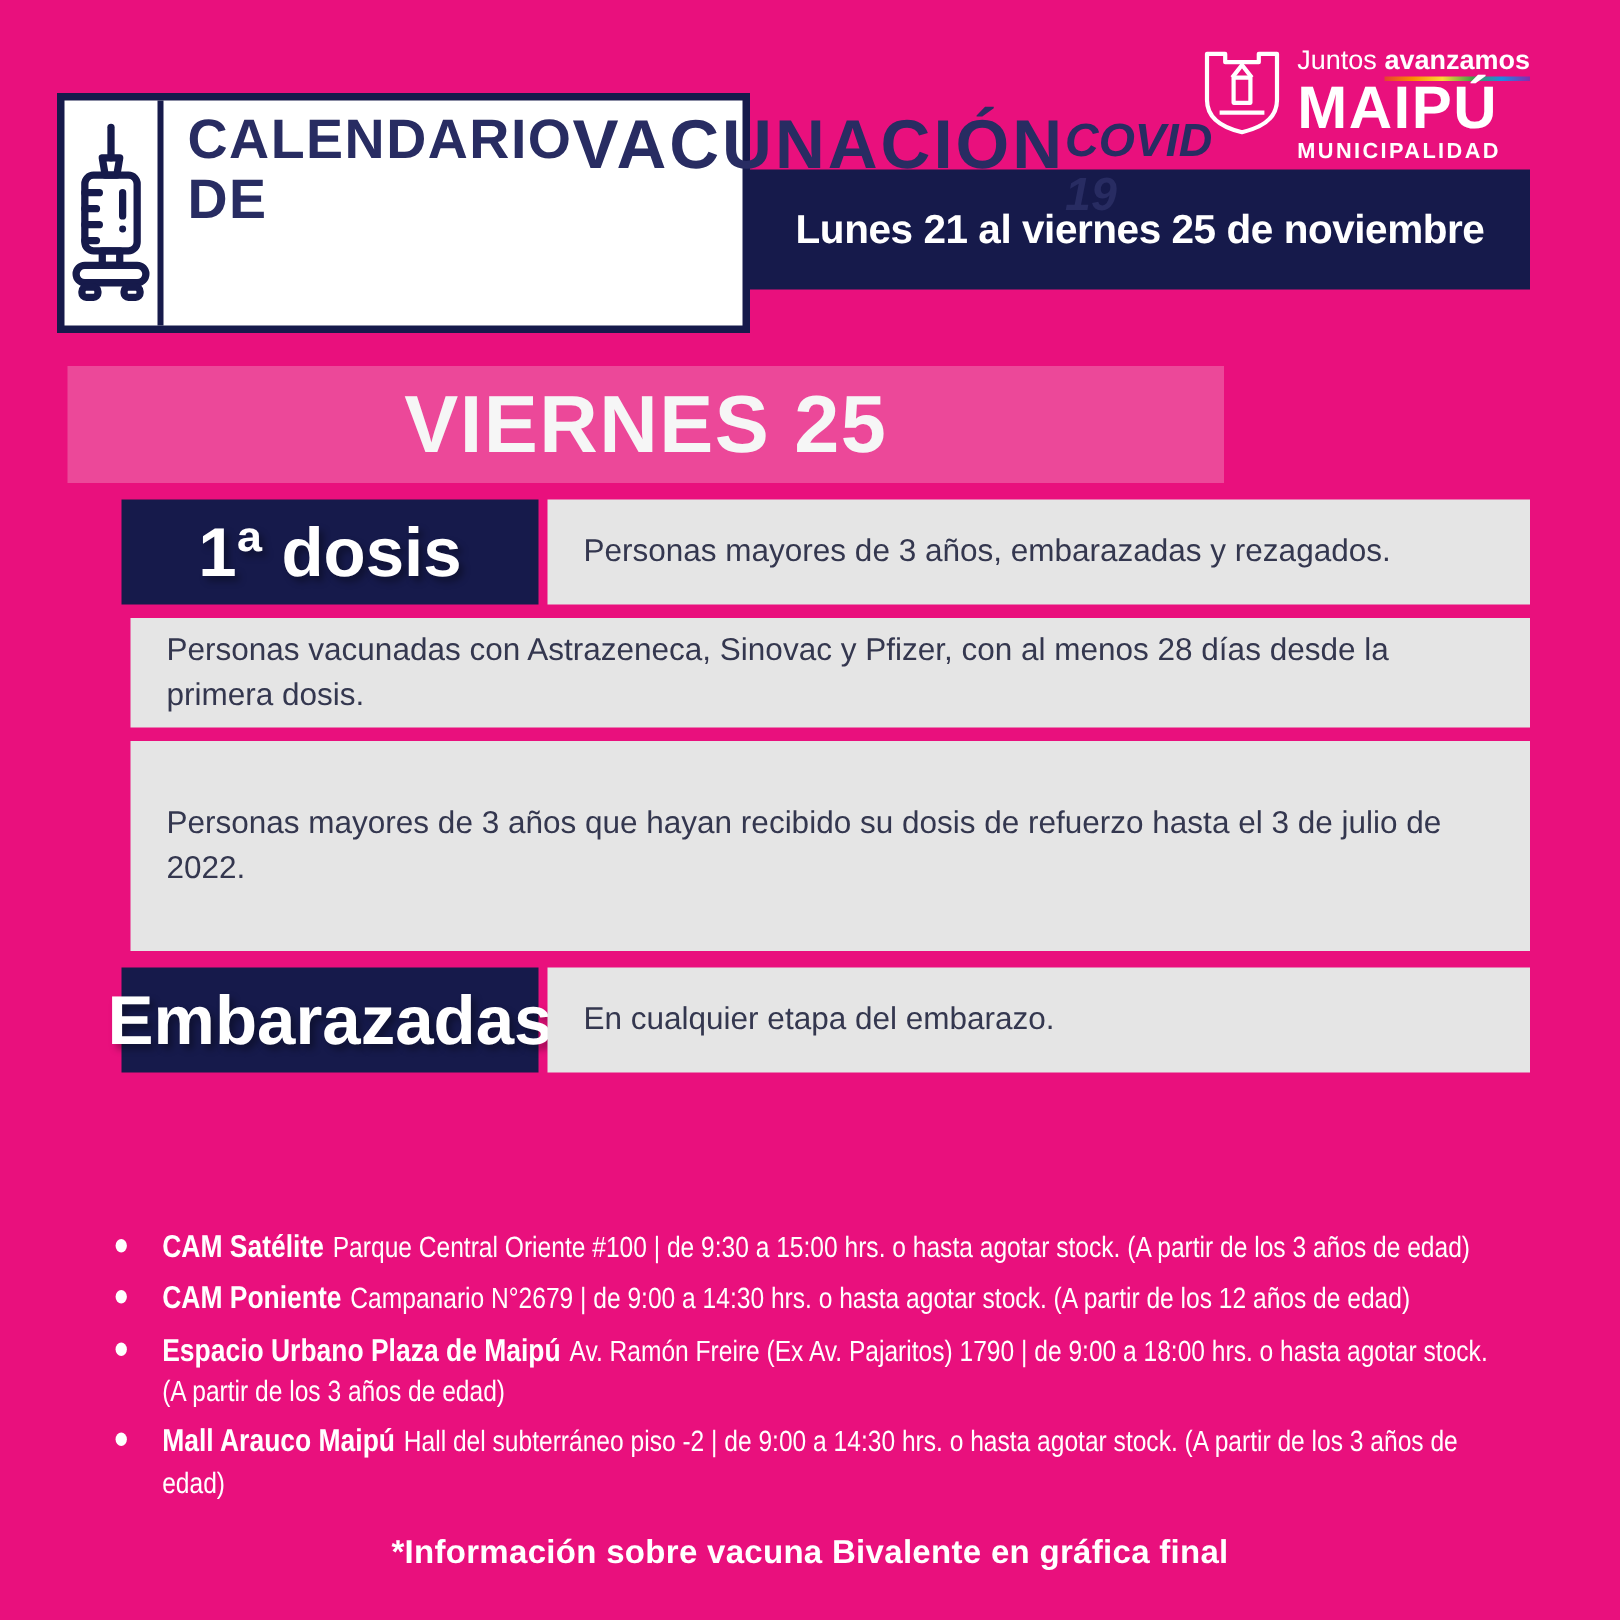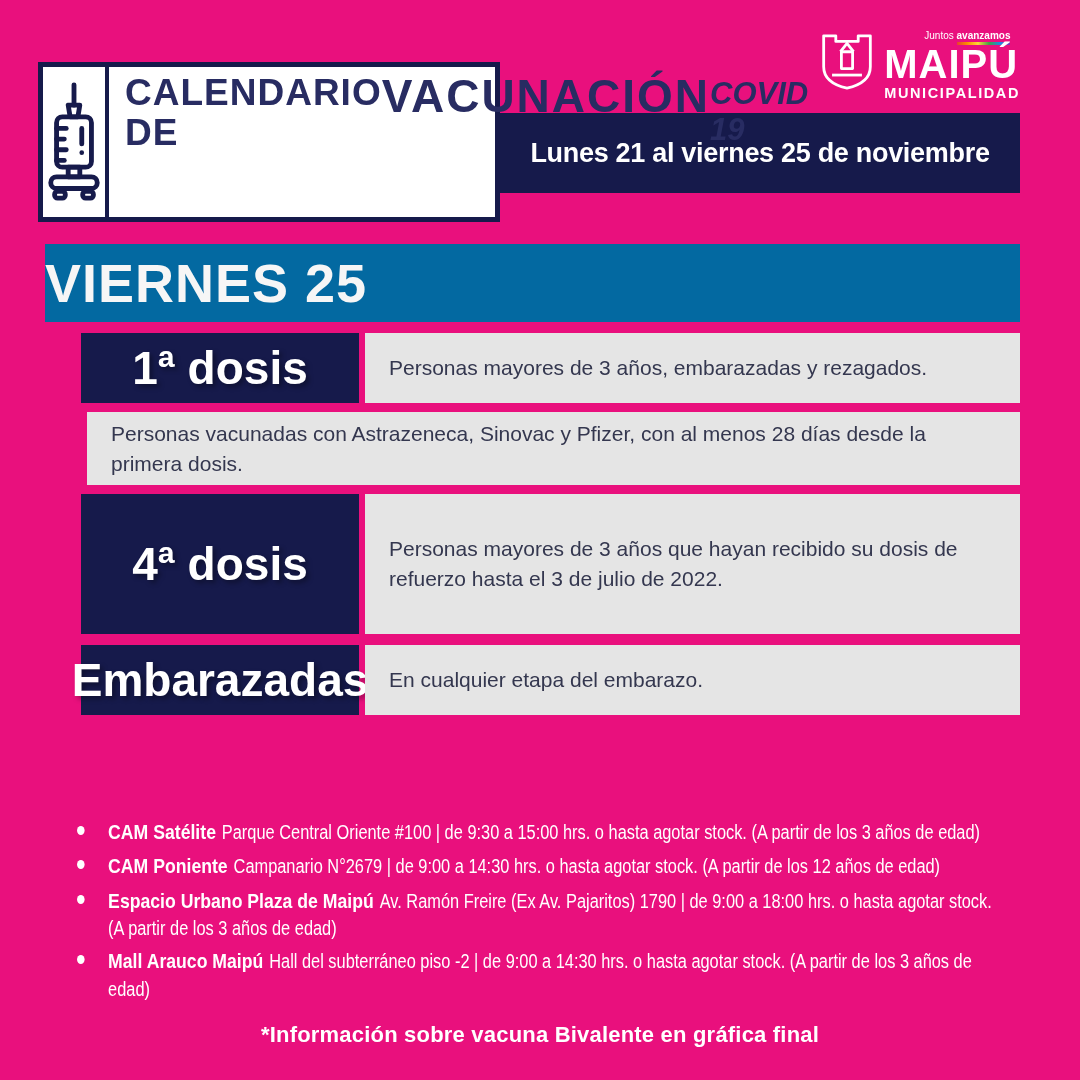--- a/index.html
+++ b/index.html
@@ -36,31 +36,31 @@
     display:flex; align-items:center; justify-content:center;
     color:#fff; font-weight:bold; font-size:27px; letter-spacing:-0.3px;
   }
 
   
   .logo {
     position:absolute; top:31px; right:60px; z-index:3;
     display:flex; align-items:flex-start; gap:9px; color:#fff;
   }
   .logo-text { display:flex; flex-direction:column; line-height:1; }
-  .tagline { font-size:10px; margin-bottom:3px;margin-left:40px; }
+  .tagline { font-size:18px; margin-bottom:3px; }
   .tagline .bold { font-weight:bold; border-bottom:3px solid;
     border-image:linear-gradient(90deg,#e53935,#fb8c00,#fdd835,#43a047,#1e88e5,#8e24aa) 1;
     padding-bottom:1px; }
   .logo-name { font-size:40px; font-weight:bold; letter-spacing:1px; }
   .logo-sub { font-size:14.5px; font-weight:bold; letter-spacing:1.6px; margin-top:2px; }
 
   
   .day-bar {
-    position:absolute; left:45px; top:244px; width:975px; height:78px;
-    background:#0369a1; display:flex; align-items:center; justify-content:flex-start;
+    position:absolute; left:45px; top:244px; width:771px; height:78px;
+    background:#ec4899; display:flex; align-items:center; justify-content:center;
     color:#f6f6f6; font-size:54px; font-weight:bold; letter-spacing:1px;
   }
 
   
   .rows { position:absolute; left:45px; top:333px; width:975px; }
   .row { display:flex;padding-left:36px; }
   .row + .row { margin-top:9px; }
   .row:nth-child(4) { margin-top:11px; }
   .row:nth-child(5) { margin-top:15px; }
   .row-label {
@@ -168,21 +168,20 @@
       <div class="row-content">
           <span>Personas mayores de 3 años, embarazadas y rezagados.</span>
         </div>
     </div>
     <div class="row h73">
       <div class="row-content">
           <span>Personas vacunadas con Astrazeneca, Sinovac y Pfizer, con al menos 28 días desde la primera dosis.</span>
         </div>
     </div>
     <div class="row h140">
-      <div class="row-label">4ª dosis</div>
       <div class="row-content">
           <span>Personas mayores de 3 años que hayan recibido su dosis de refuerzo hasta el 3 de julio de 2022.</span>
         </div>
     </div>
     <div class="row h70">
       <div class="row-label">Embarazadas</div>
       <div class="row-content">
           <span>En cualquier etapa del embarazo.</span>
         </div>
     </div>

